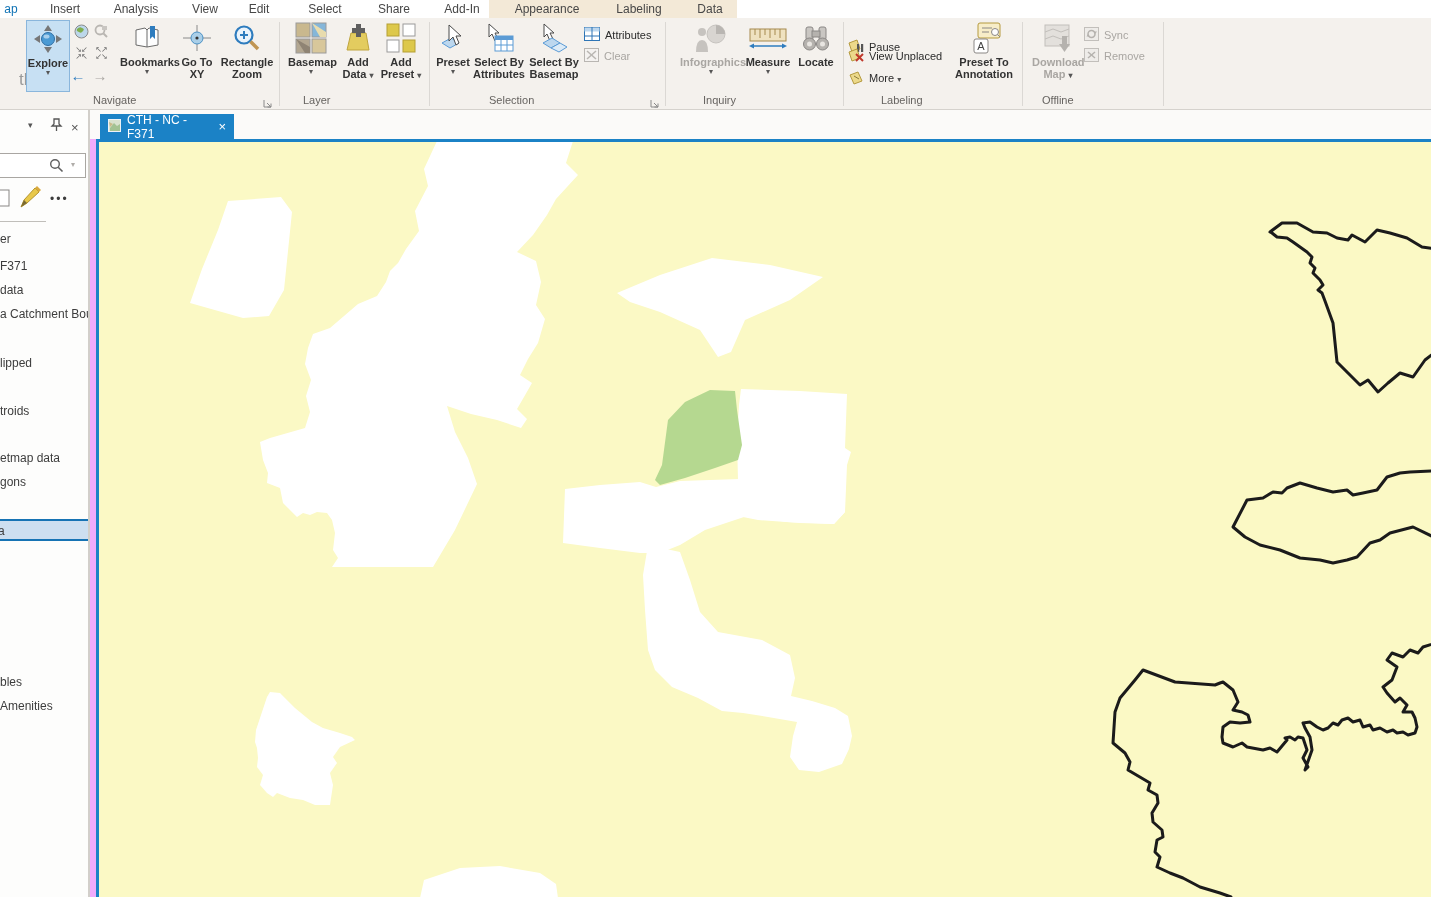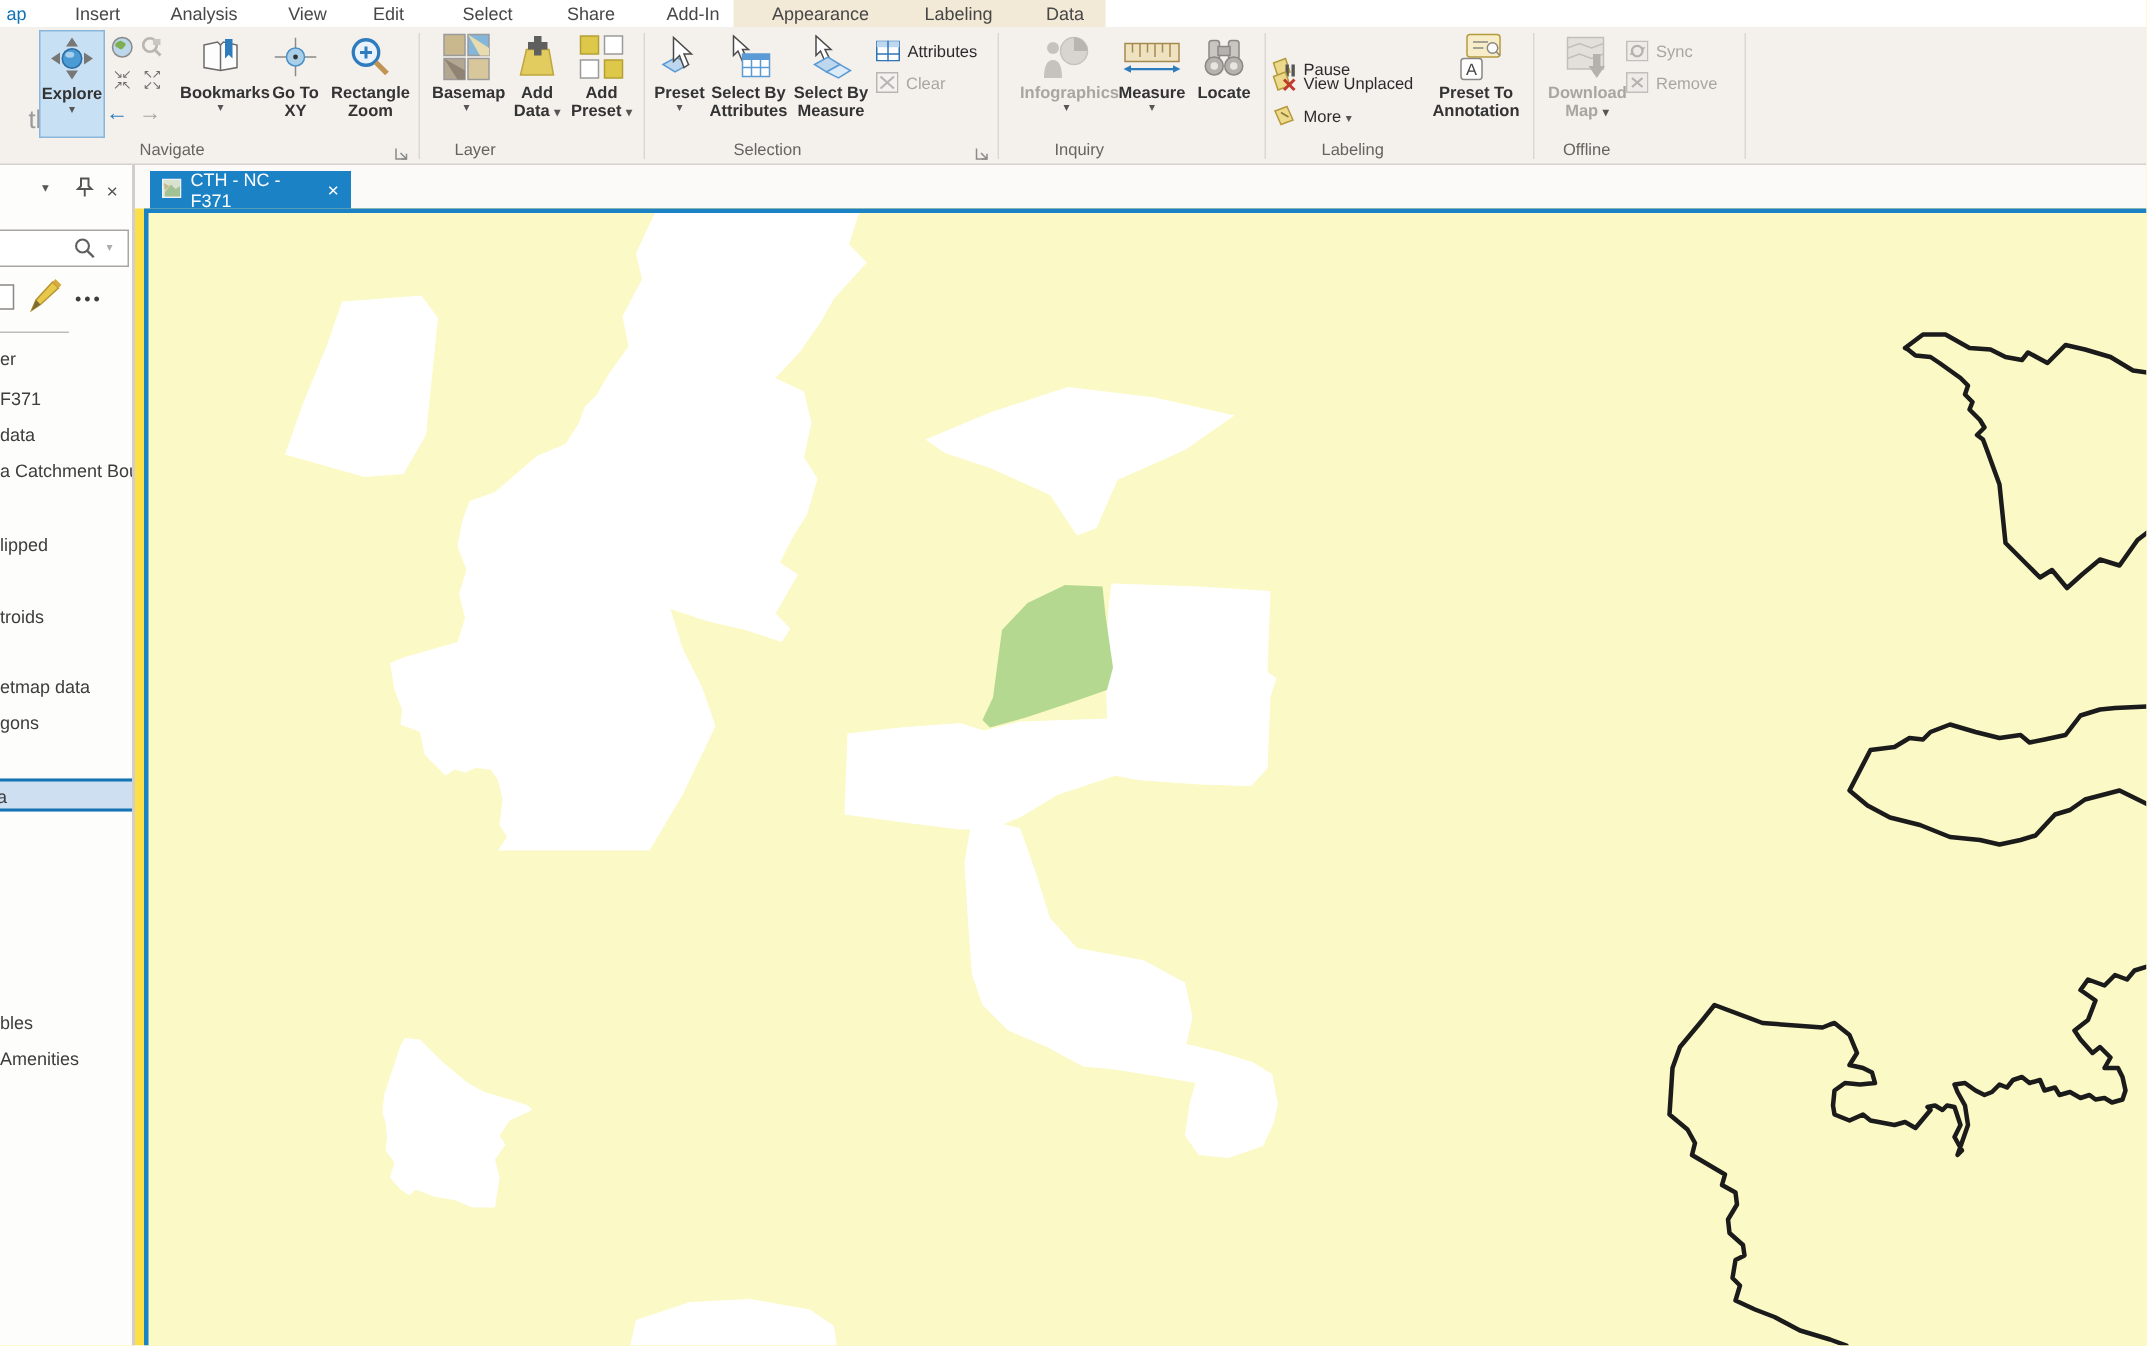--- a/index.html
+++ b/index.html
@@ -1,18 +1,18 @@
 <!DOCTYPE html>
 <html><head>
 <meta charset="utf-8">
 <style>
   * { margin:0; padding:0; box-sizing:border-box; }
   html,body { width:1431px; height:897px; overflow:hidden; background:#fff;
               font-family:"Liberation Sans", sans-serif; }
-  .app { position:relative; width:1431px; height:897px; background:#fde047; }
+  .app { position:relative; width:1431px; height:897px; background:#f0abfc; }
 
   
   .tabrow { position:absolute; left:0; top:0; width:1431px; height:18px; background:#ffffff; }
   .ctxbg  { position:absolute; left:489px; top:0; width:248px; height:18px; background:#f3e9d7; }
   .rtab   { position:absolute; top:0; height:18px; line-height:18px; font-size:12px; color:#474747;
             transform:translateX(-50%); white-space:nowrap; }
   .rtab.active { color:#1073b5; }
 
   
   .ribbon { position:absolute; left:0; top:18px; width:1431px; height:92px;
@@ -228,21 +228,21 @@
       <div class="cap">Select By Attributes</div>
     </div>
     <div class="lb" style="left:528px;width:52px">
       <div class="ic">
         <svg width="30" height="30" viewBox="0 0 30 30">
           <polygon points="5,1 5,14 8,11 11,18 14,16 11,10 15,10" fill="#fff" stroke="#4a4a4a"></polygon>
           <polygon points="4,20 13,15 21,20 12,25" fill="#bcd7ee" stroke="#5b9bd5"></polygon>
           <polygon points="12,25 21,20 28,24 20,29" fill="#dcebf7" stroke="#5b9bd5"></polygon>
         </svg>
       </div>
-      <div class="cap">Select By Measure</div>
+      <div class="cap">Select By Basemap</div>
     </div>
     <div class="rb" style="left:584px;top:8px">
       <span>
         <svg width="16" height="14" viewBox="0 0 16 14">
           <rect x="0.5" y="0.5" width="15" height="13" fill="#fff" stroke="#2e75b5"></rect>
           <rect x="0.5" y="0.5" width="15" height="4" fill="#bdd7ee"></rect>
           <line x1="8" y1="0" x2="8" y2="14" stroke="#2e75b5"></line>
             <line x1="0" y1="9" x2="16" y2="9" stroke="#2e75b5"></line>
         </svg>
       </span>

